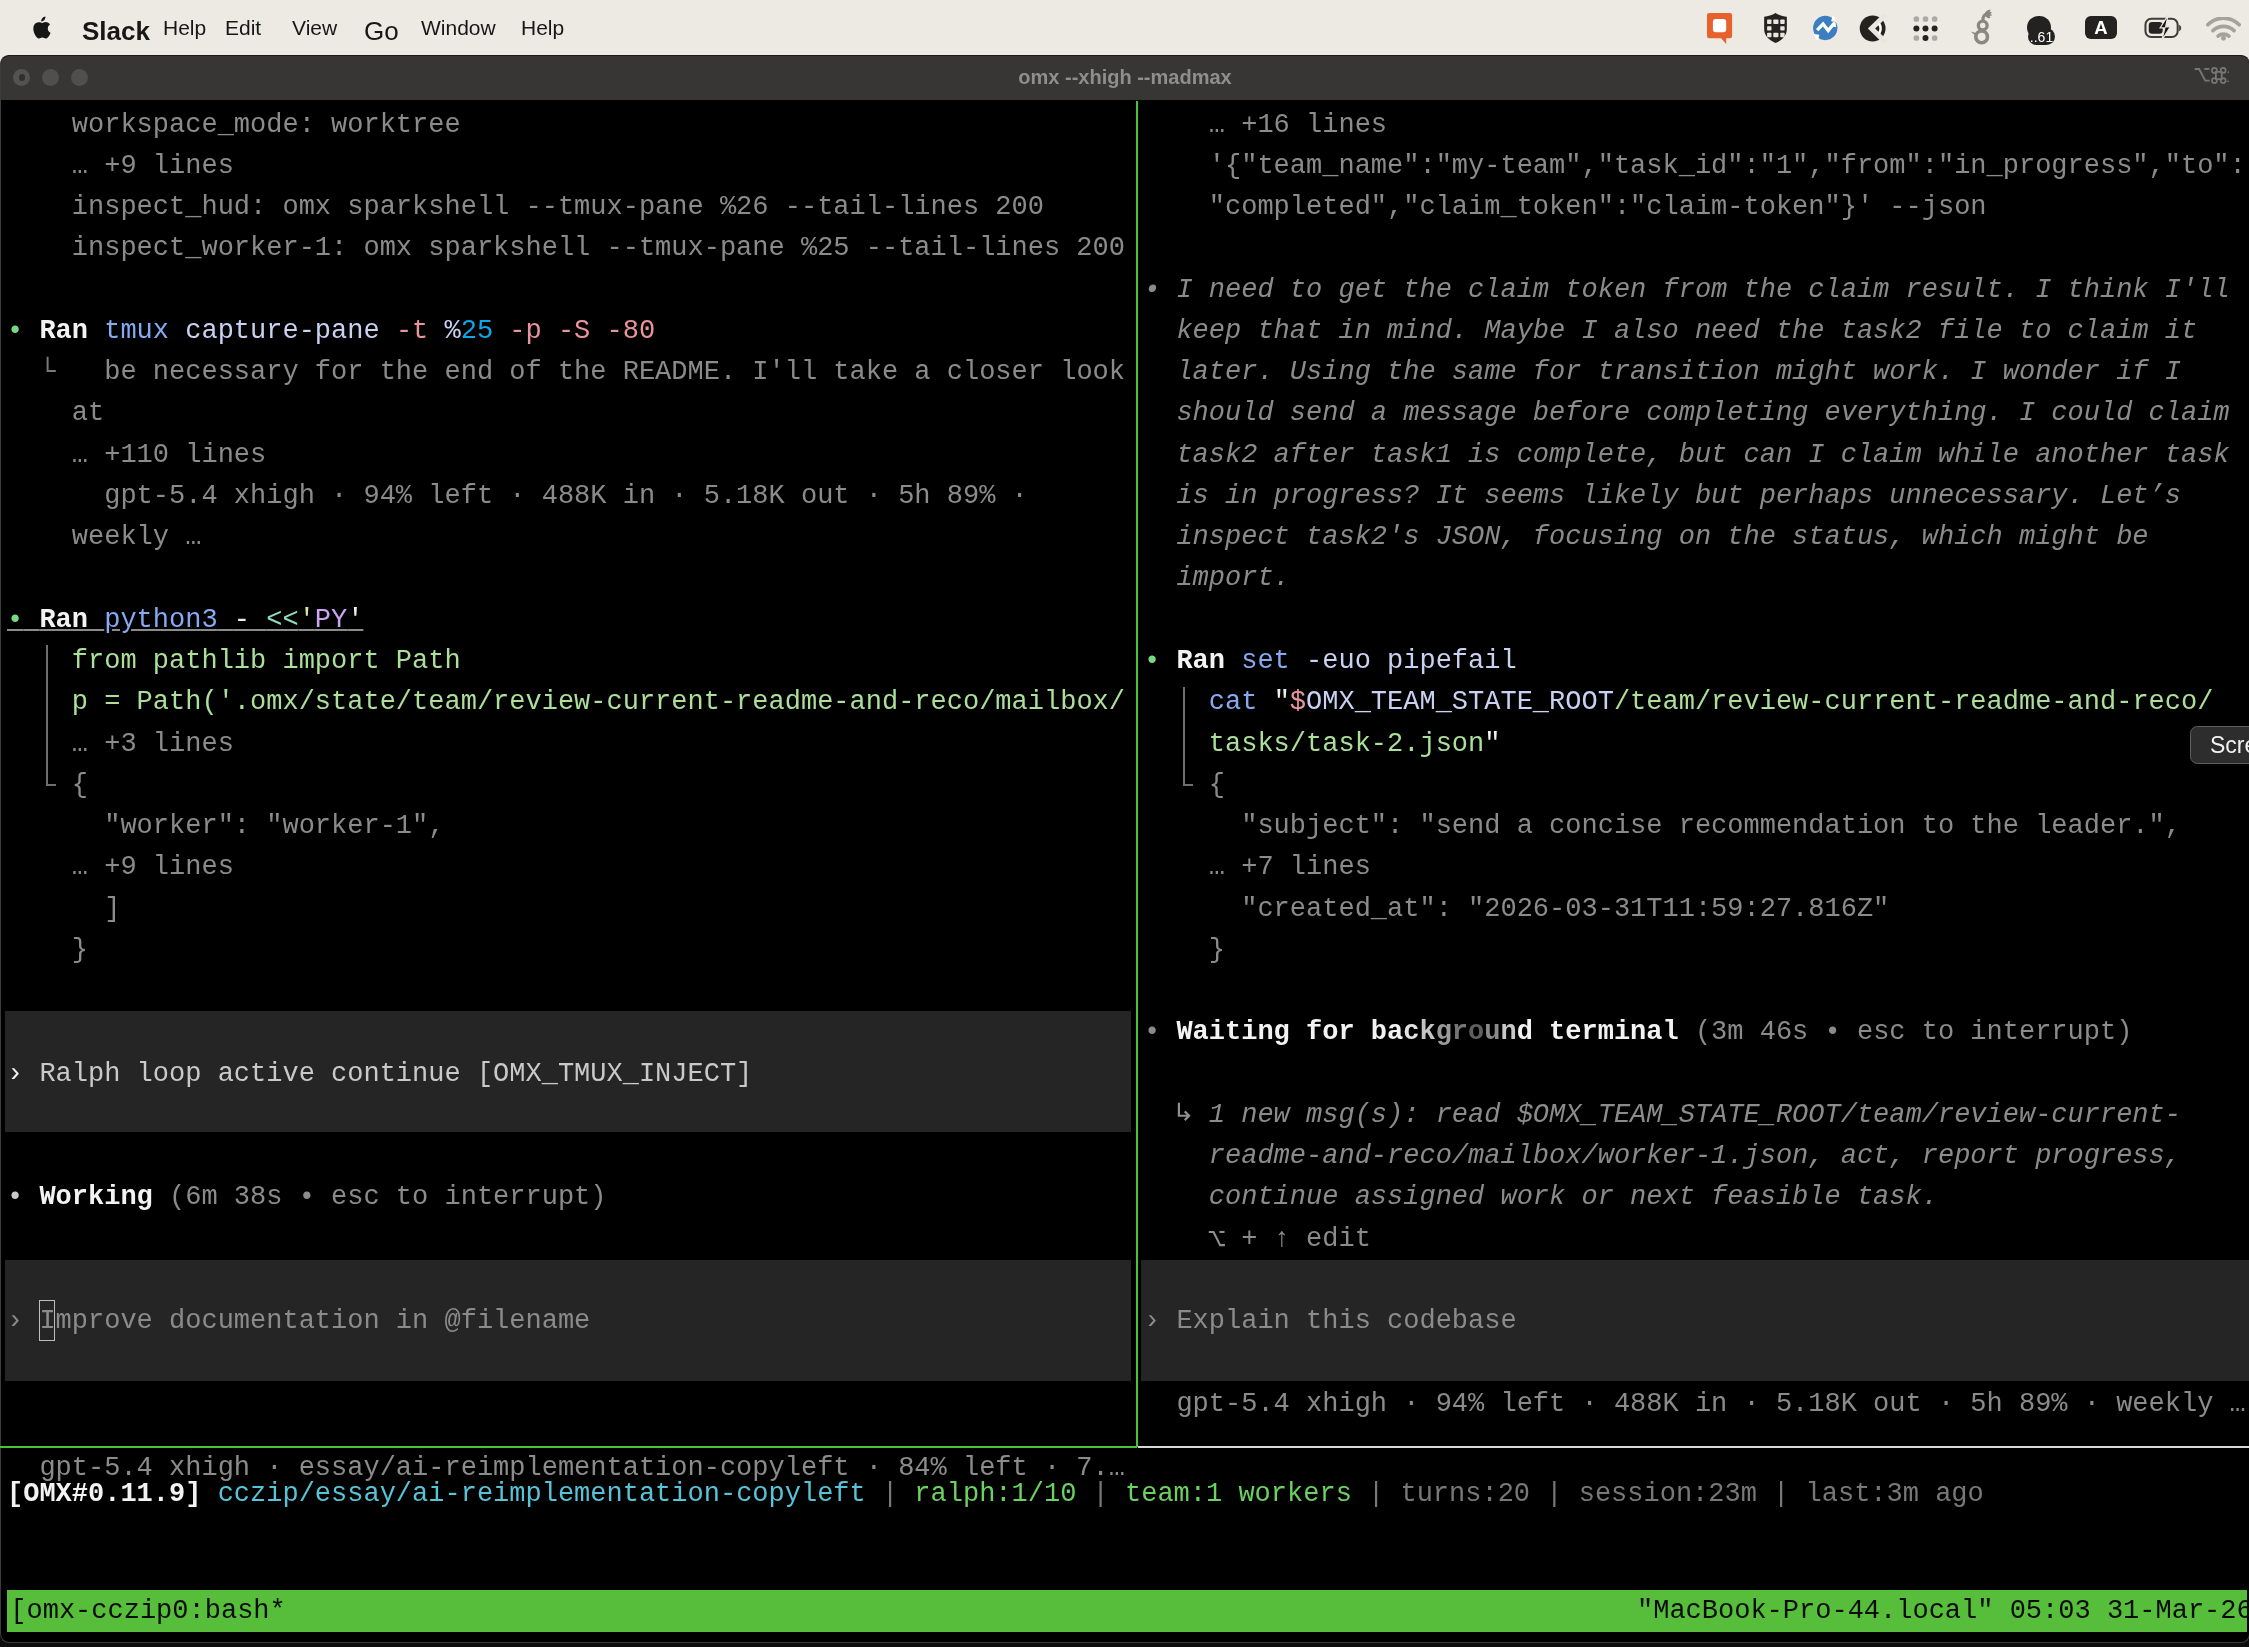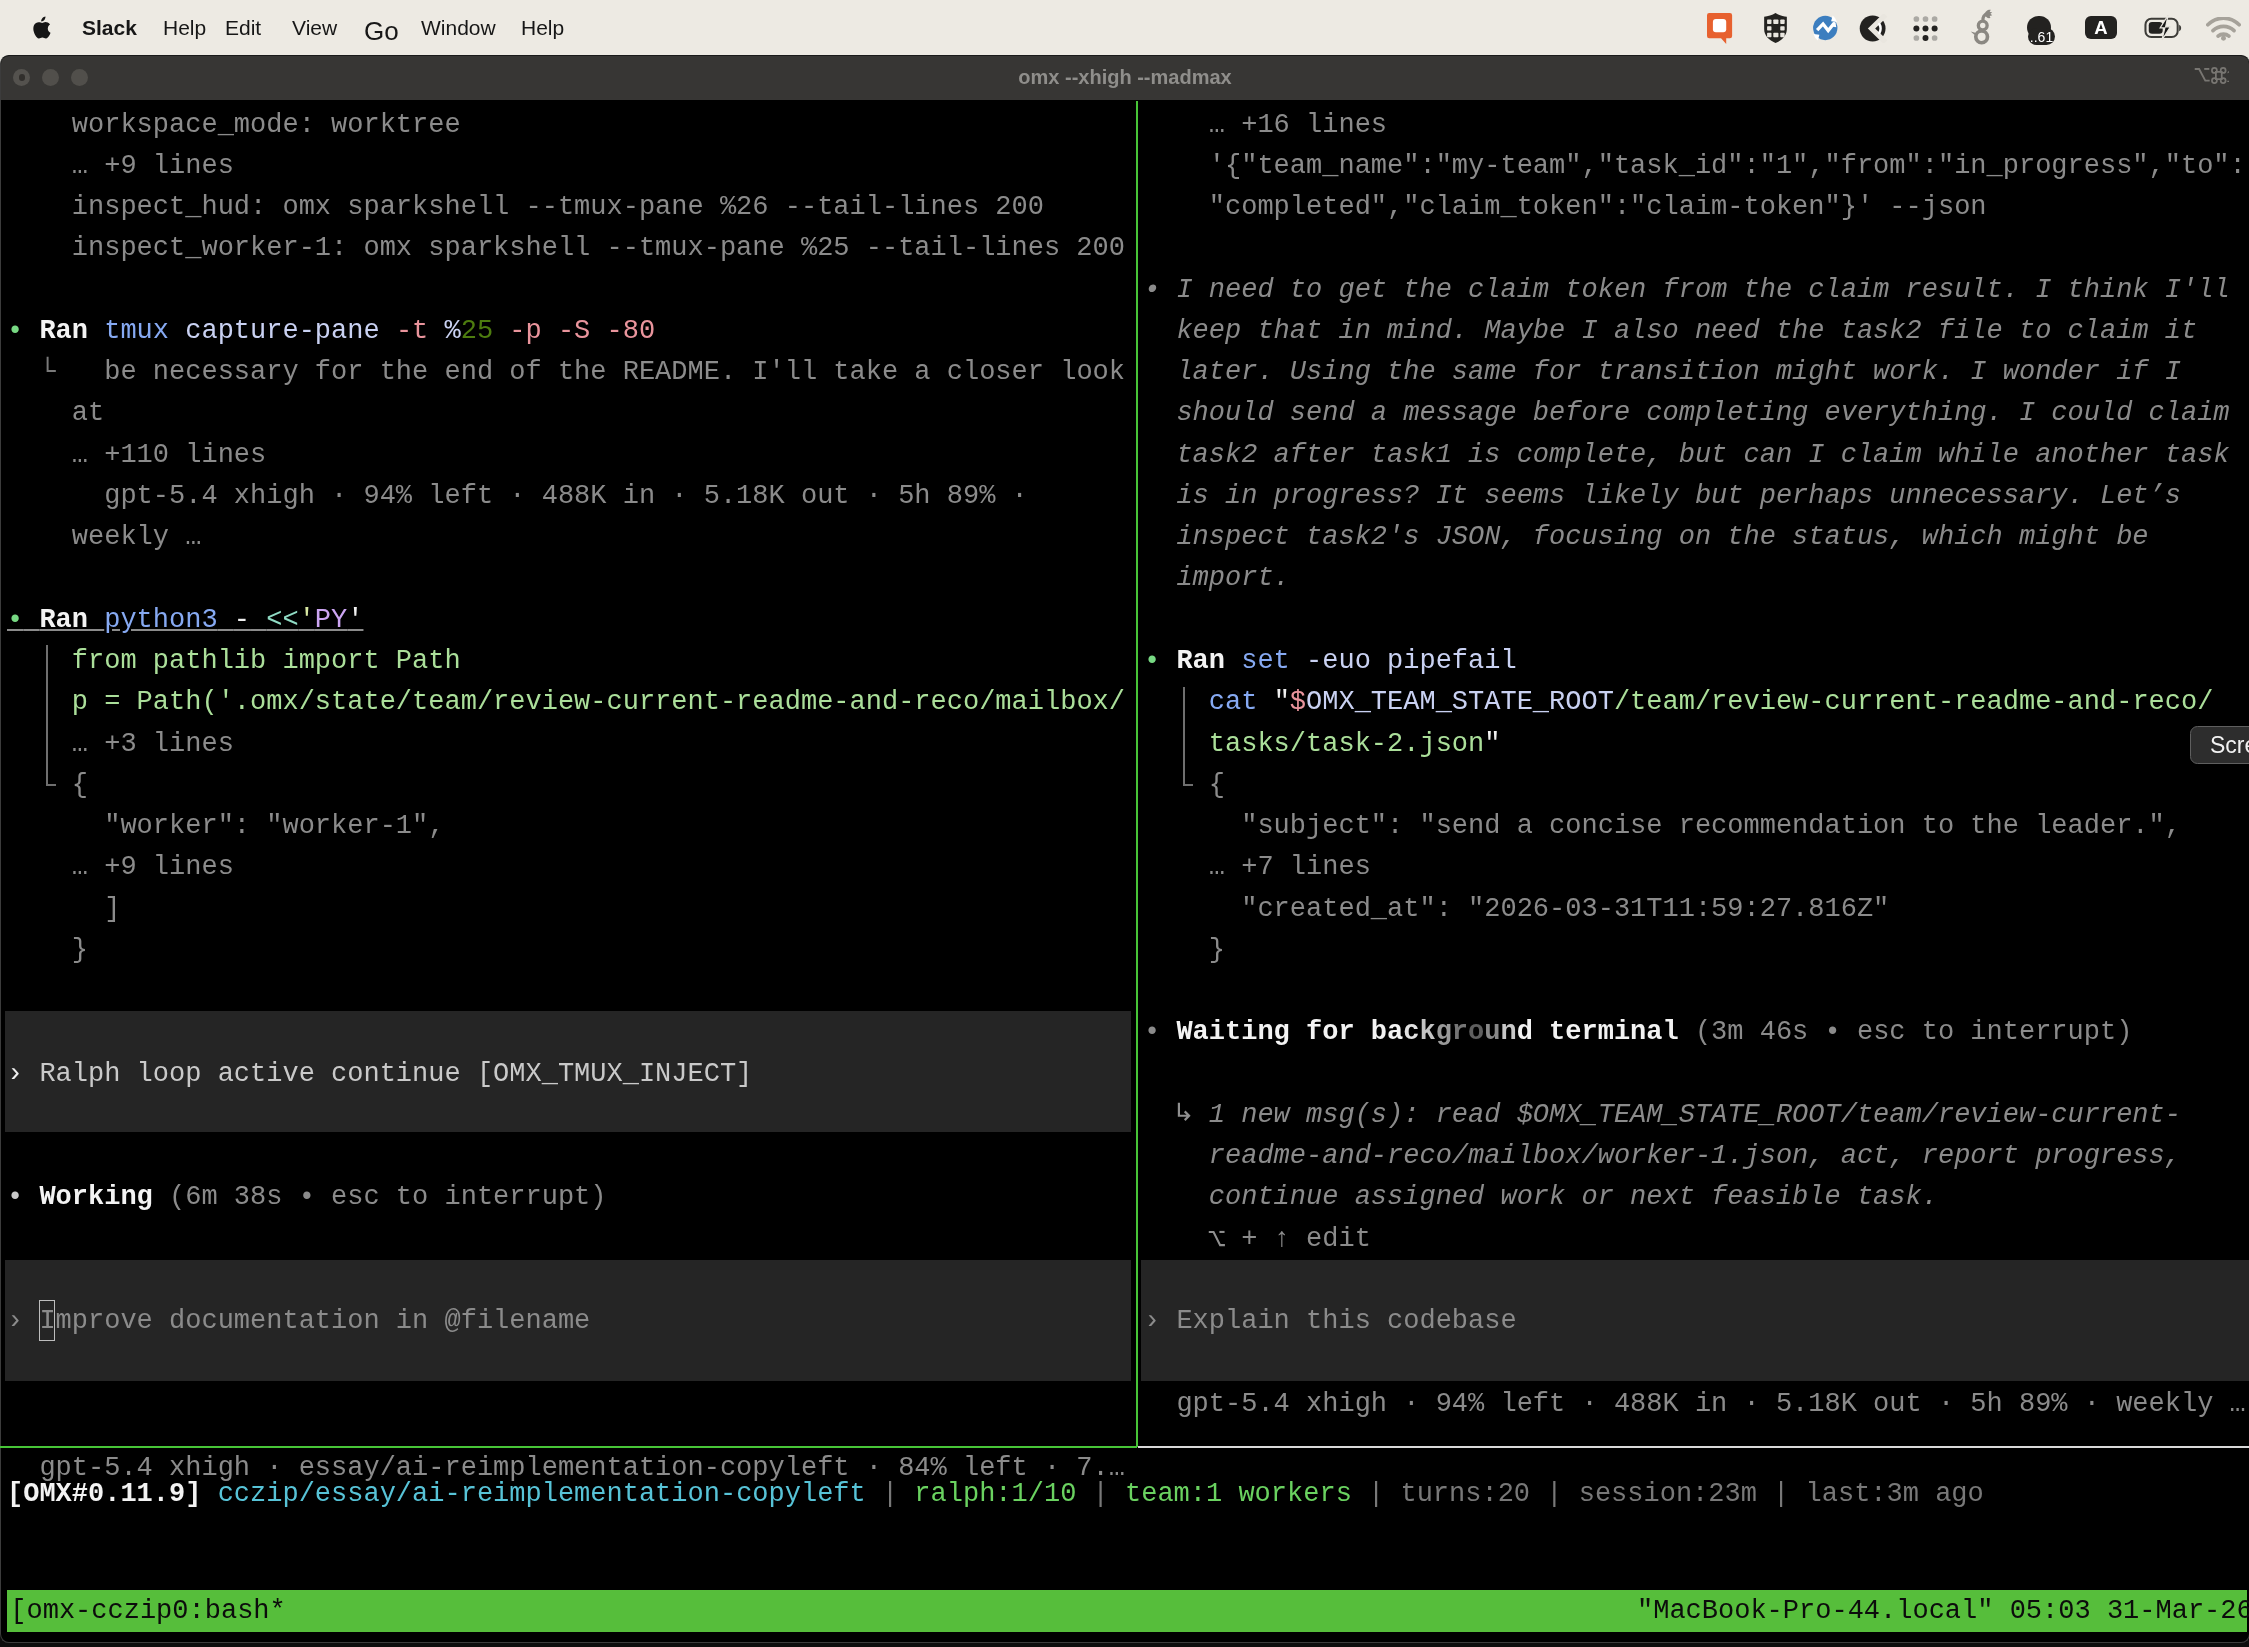--- a/index.html
+++ b/index.html
@@ -5,21 +5,21 @@
 .m{position:absolute;margin:0;font:27px/41px "Liberation Mono",monospace;color:#8b8b8b;letter-spacing:0}
 .m i{font-style:inherit}
 .it{font-style:italic}
 i{font-style:normal}
 .g{color:#8b8b8b}.g2{color:#787878}
 .w{color:#f0f0f0}.wb{color:#f3f3f3;font-weight:bold}
 .gb{color:#77d983}
 .bl{color:#86a9f2}
 .lv{color:#c9d1f2}
 .rs{color:#e9949c}
-.pc{color:#4d7c0f}
+.pc{color:#0ea5e9}
 .gr{color:#abdf9a}
 .tl{color:#90dcc5}
 .yg{color:#d8e8a2}
 .mv{color:#cca5f2}
 .dm{color:#7a7a7a}
 .lt{color:#c9c9c9}
 .cy{color:#57c3d7}
 .sg{color:#6ad260}
 .f0b{color:#e2e2e2;font-weight:bold}.f1b{color:#c4c4c4;font-weight:bold}.f2b{color:#9a9a9a;font-weight:bold}.f3b{color:#757575;font-weight:bold}.f4b{color:#5f5f5f;font-weight:bold}.f5b{color:#8a8a8a;font-weight:bold}.f6b{color:#c8c8c8;font-weight:bold}
 
@@ -27,21 +27,21 @@
 </style></head>
 <body>
 
 <div style="position:absolute;left:0;top:0;width:2250px;height:74px;background:#edeae3"></div>
 
 <div style="position:absolute;left:0;top:0;width:2250px;height:55px;background:#edeae3"></div>
 <svg style="position:absolute;left:32px;top:16px" width="19" height="23.6" viewBox="0 0 26 32">
  <path fill="#161616" d="M18.5 8.2c-2 .1-3.4 1.1-4.6 1.1-1.2 0-2.9-1.1-4.8-1-2.5 0-4.8 1.4-6 3.7-2.6 4.5-.7 11.1 1.8 14.8 1.2 1.8 2.7 3.8 4.6 3.7 1.8-.1 2.5-1.2 4.7-1.2 2.2 0 2.8 1.2 4.8 1.2 2 0 3.2-1.8 4.4-3.6 1.4-2 1.9-4 2-4.1-.1 0-3.8-1.5-3.8-5.8 0-3.6 2.9-5.3 3.1-5.4-1.7-2.5-4.3-3.3-6.2-3.4z"></path>
  <path fill="#161616" d="M16.9 5.2c1-1.2 1.7-2.9 1.5-4.6-1.5.1-3.2 1-4.3 2.2-.9 1-1.8 2.8-1.5 4.4 1.6.2 3.3-.8 4.3-2z"></path>
 </svg>
-<div class="sans" style="position:absolute;left:82px;top:15.5px;font-size:21px;font-weight:bold;color:#171717">Slack</div>
+<div class="sans" style="position:absolute;left:82px;top:15.5px;font-size:26px;font-weight:bold;color:#171717">Slack</div>
 <div class="sans" style="position:absolute;left:163px;top:15.5px;font-size:21px;color:#171717">Help</div>
 <div class="sans" style="position:absolute;left:225px;top:15.5px;font-size:21px;color:#171717">Edit</div>
 <div class="sans" style="position:absolute;left:292px;top:15.5px;font-size:21px;color:#171717">View</div>
 <div class="sans" style="position:absolute;left:364px;top:15.5px;font-size:26px;color:#171717">Go</div>
 <div class="sans" style="position:absolute;left:421px;top:15.5px;font-size:21px;color:#171717">Window</div>
 <div class="sans" style="position:absolute;left:521px;top:15.5px;font-size:21px;color:#171717">Help</div>
 
 <svg style="position:absolute;left:1707px;top:13.3px" width="26.6" height="34" viewBox="0 0 36 46">
  <path fill="#e7612f" d="M3 0 h28 a3 3 0 0 1 3 3 v28 a3 3 0 0 1-3 3 h-5 v8 l-7-8 H3 a3 3 0 0 1-3-3 V3 a3 3 0 0 1 3-3z"></path>
  <rect x="8" y="8" width="18" height="18" rx="4" fill="#fff"></rect>

